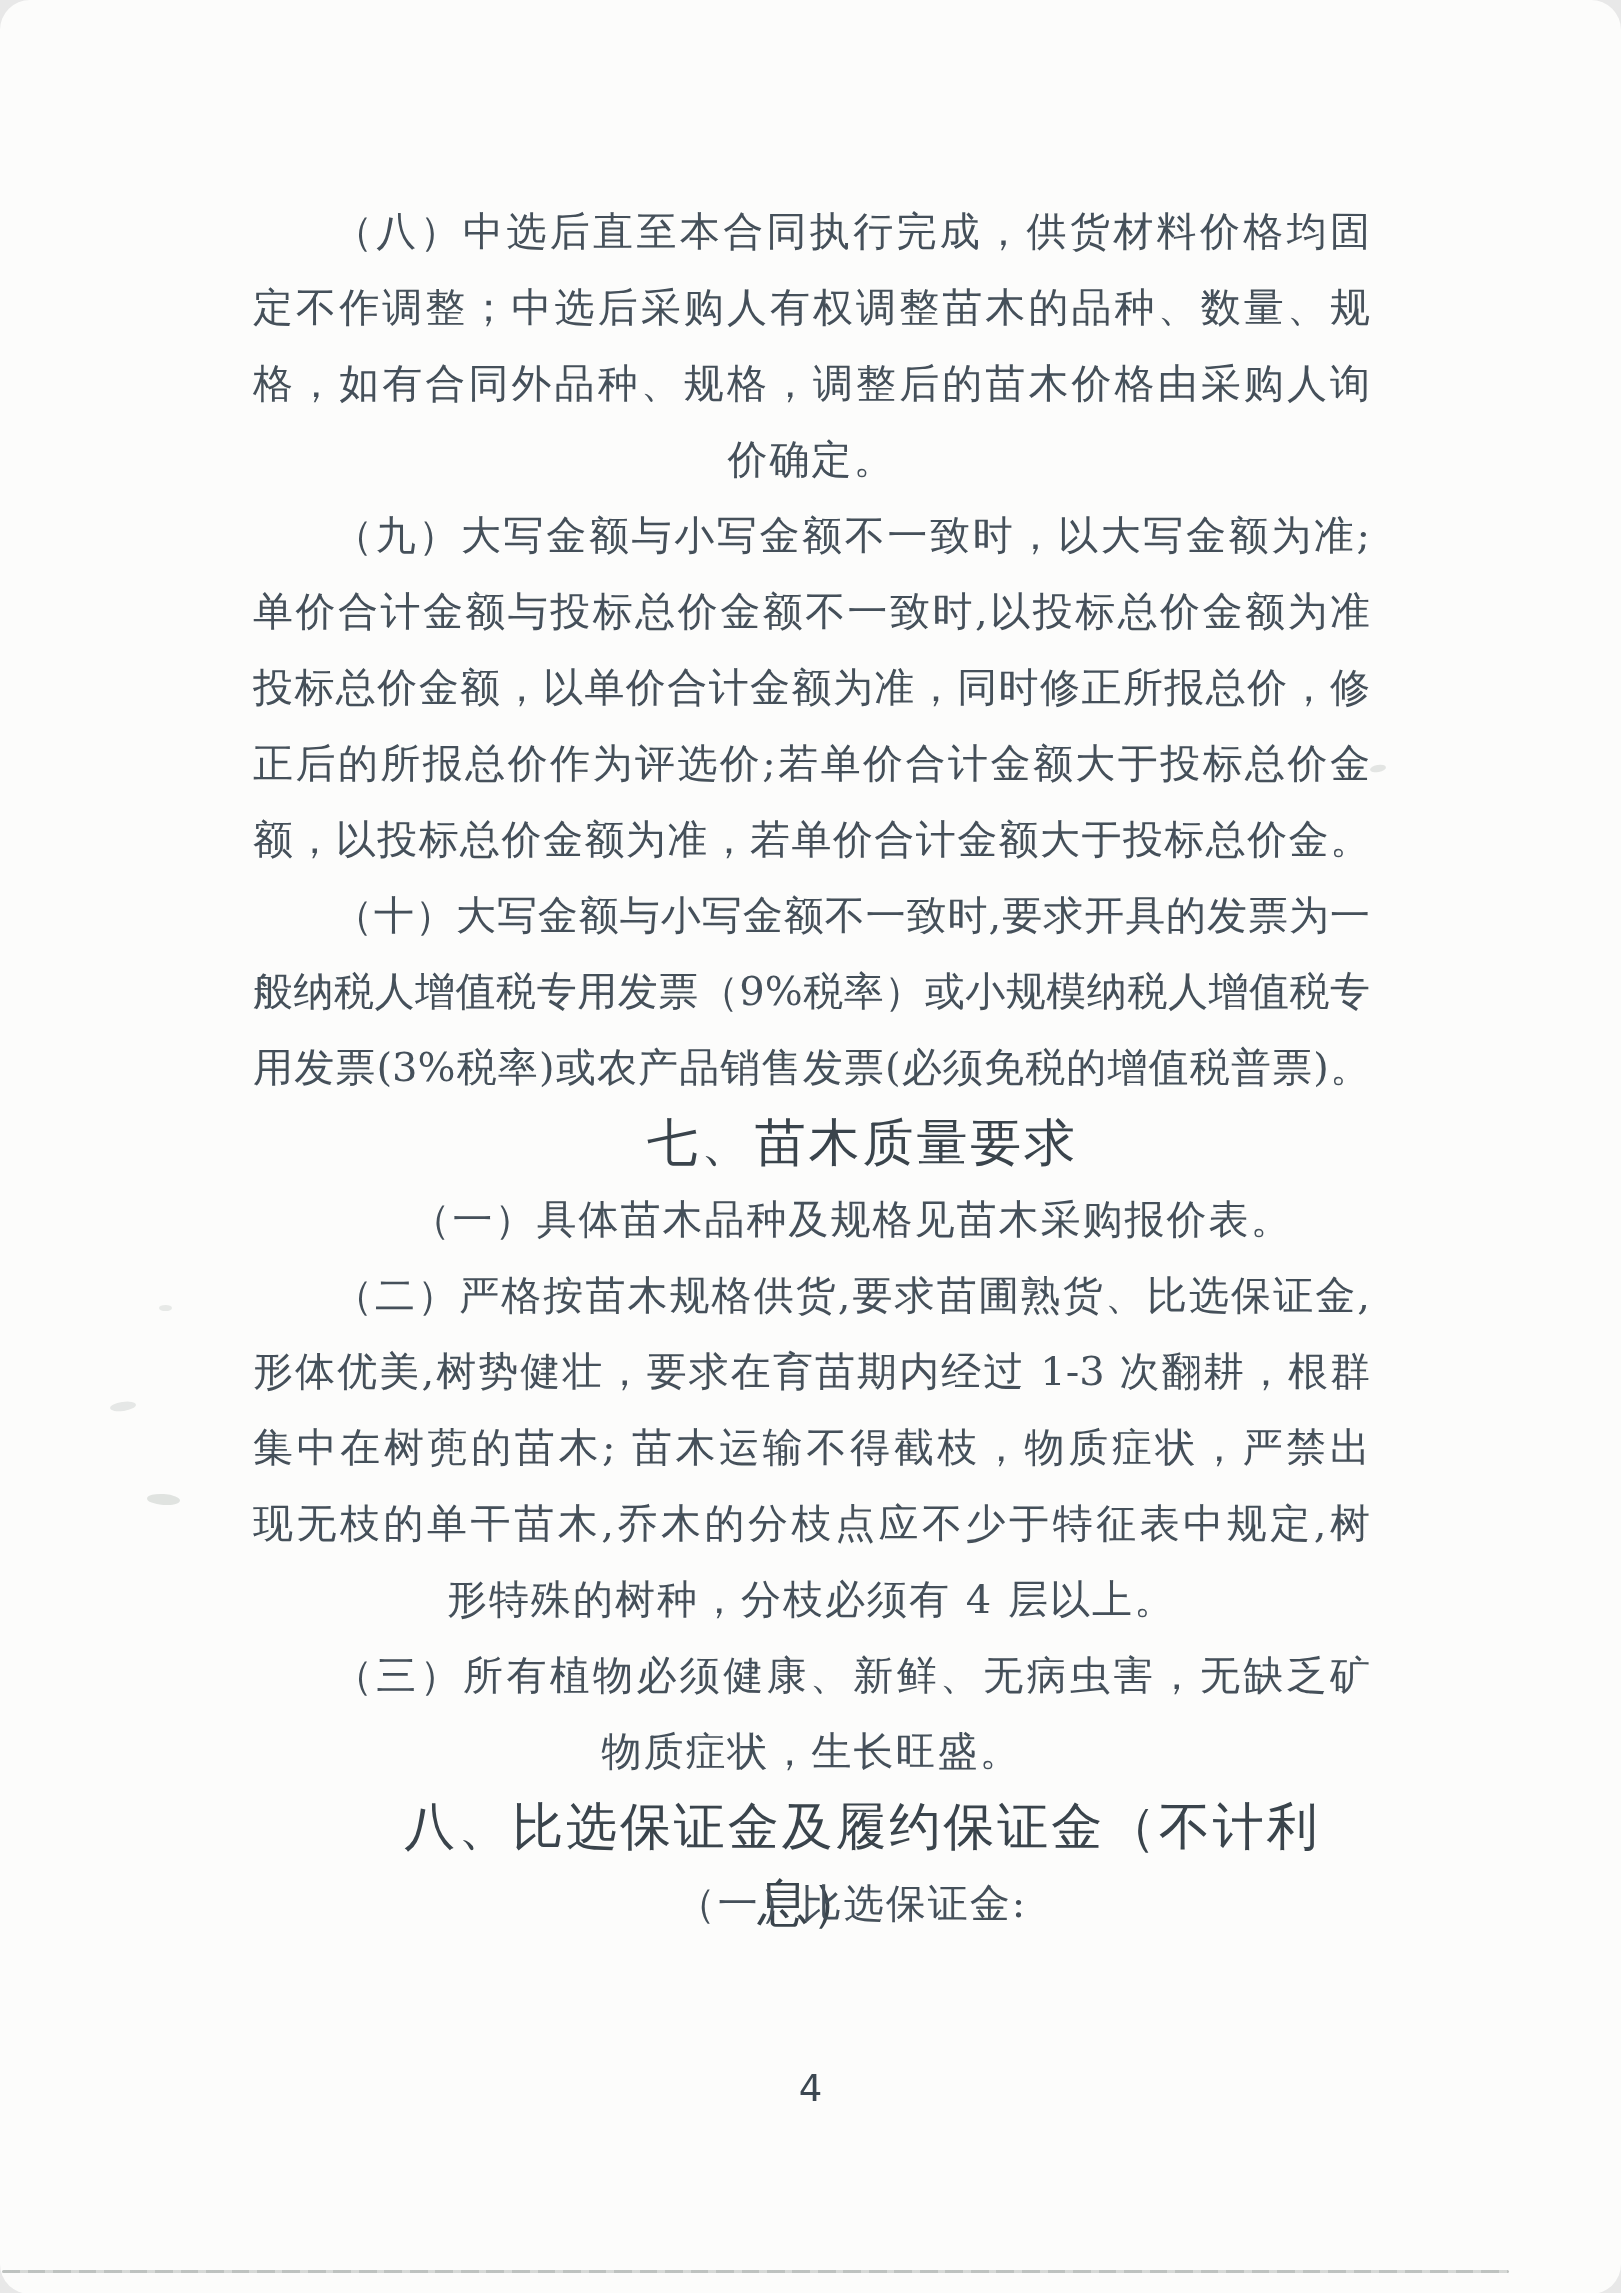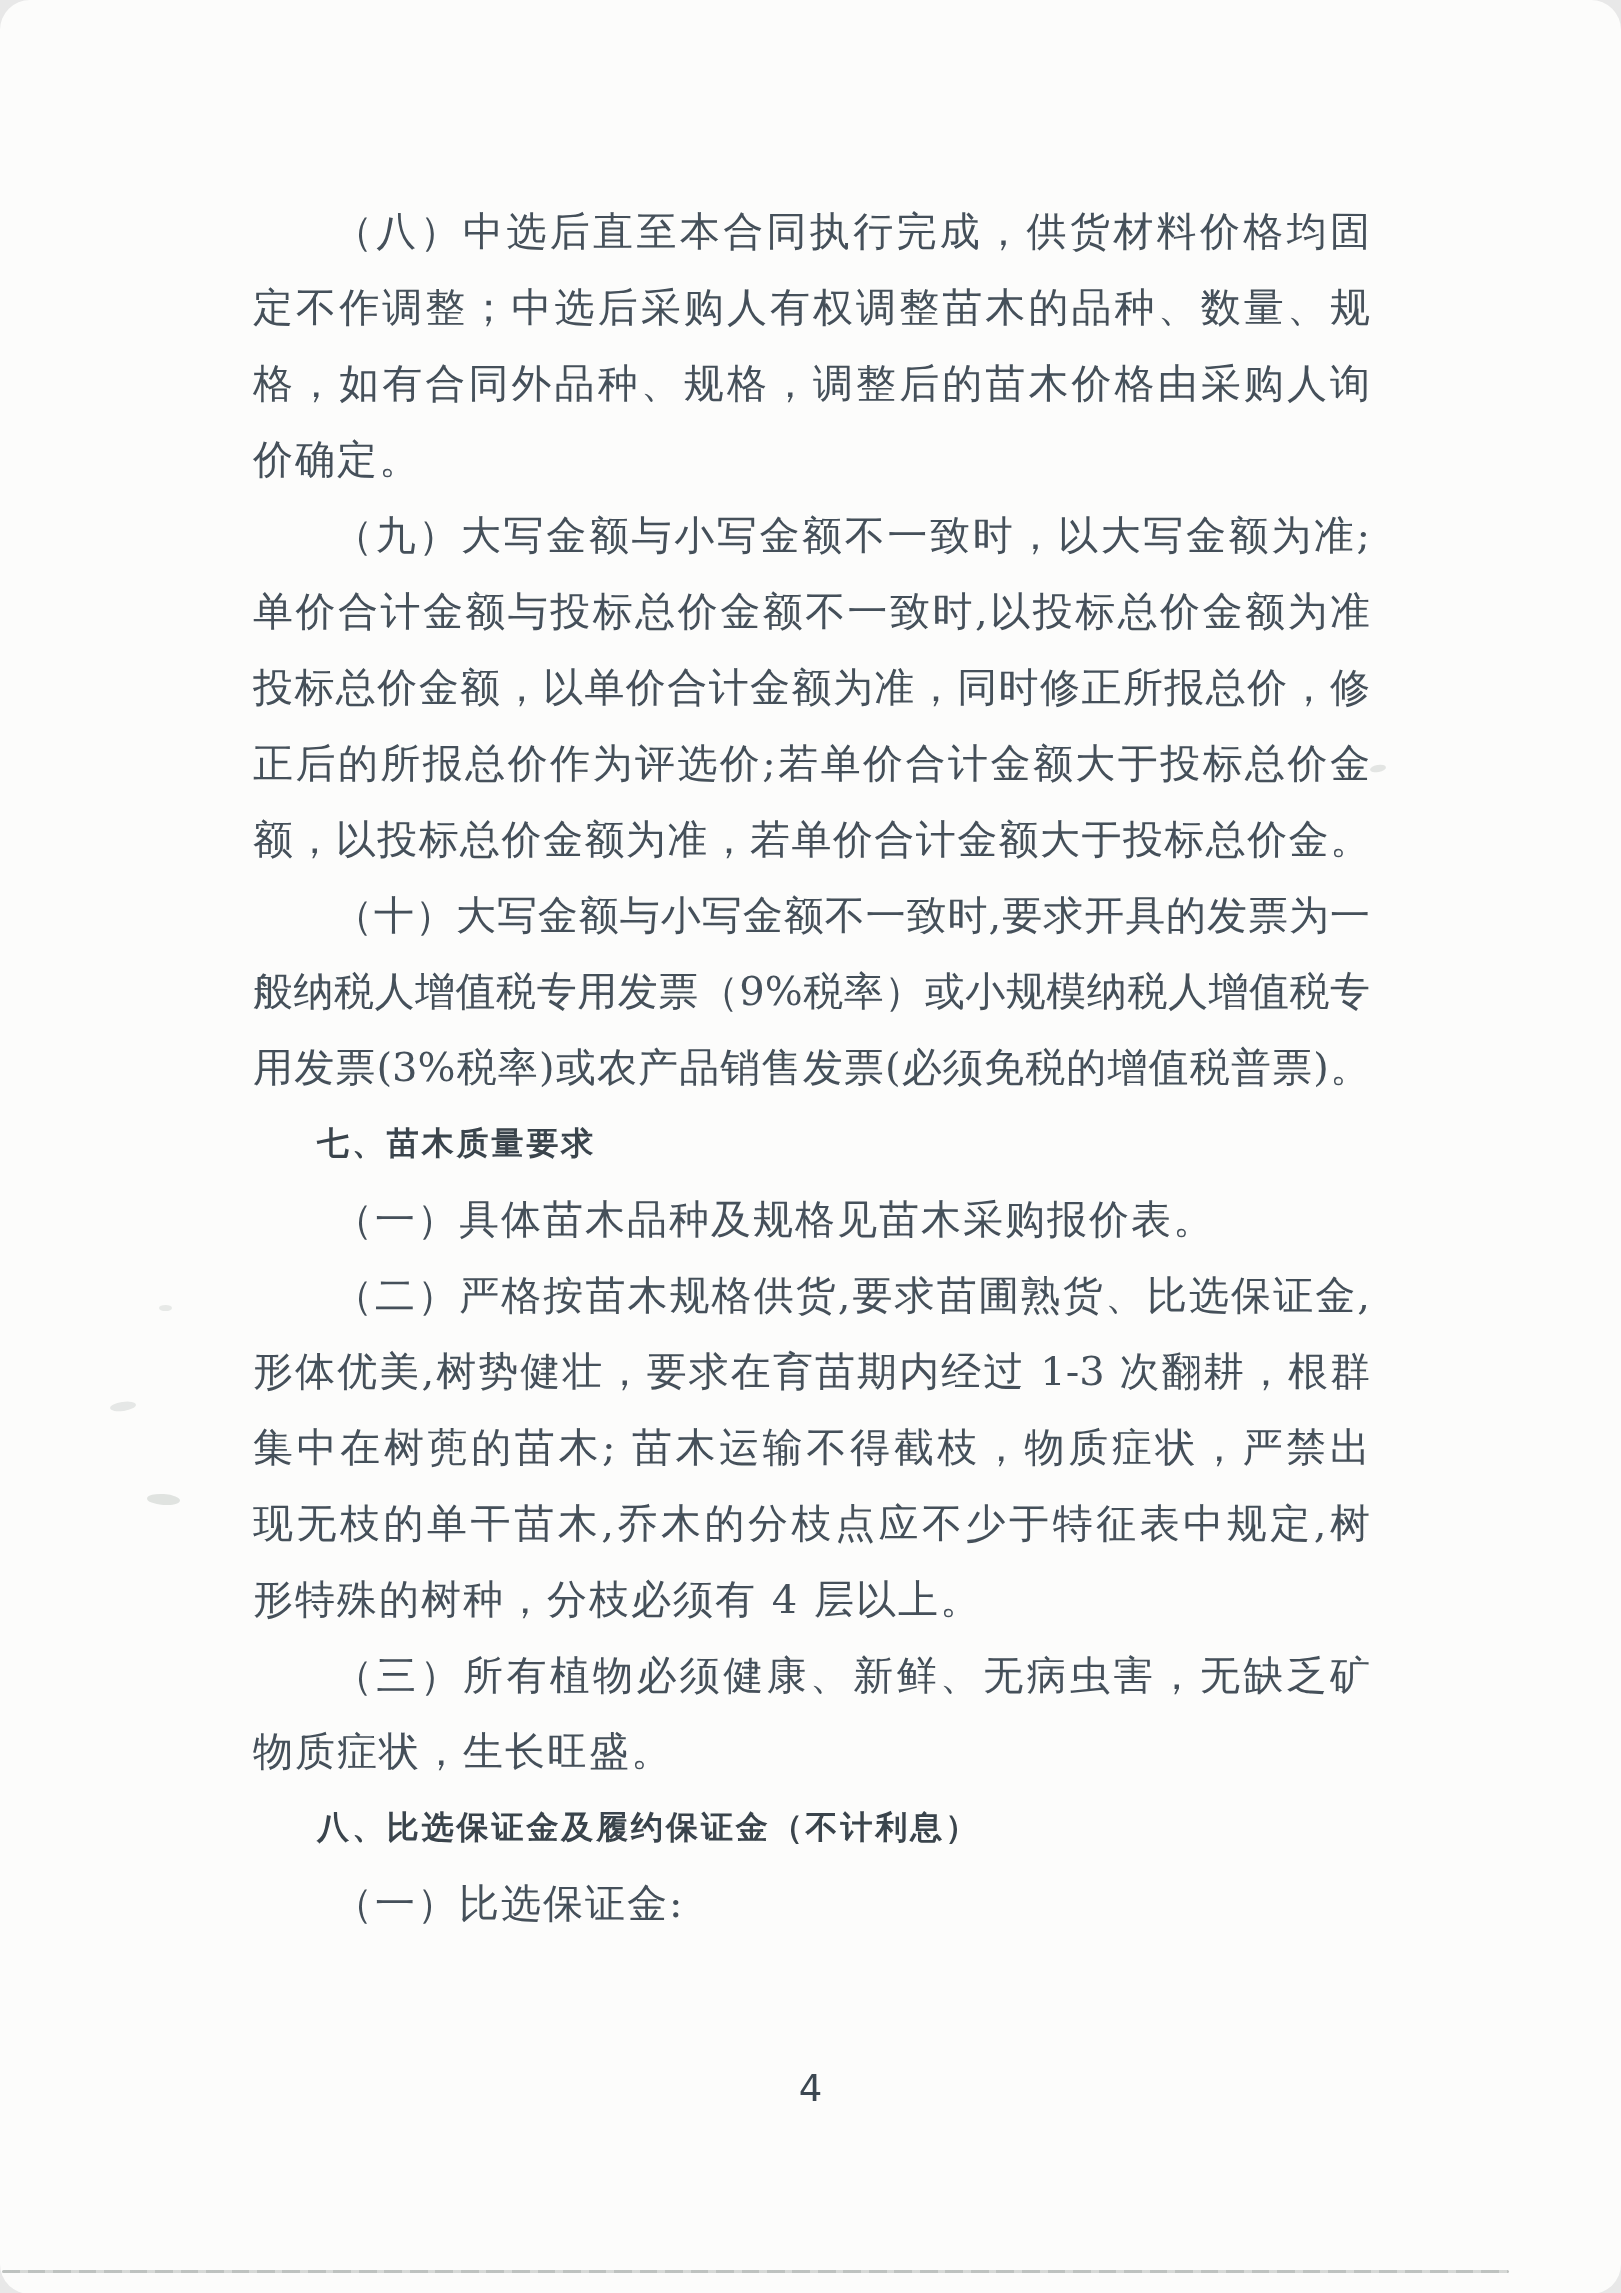--- a/index.html
+++ b/index.html
@@ -24,34 +24,34 @@
     width: 1117px;
   }
   .line {
     height: 76px;
     line-height: 76px;
     font-family: "DejaVu Serif", serif;
     font-size: 40px;
     color: #45505a;
     letter-spacing: 2px;
     white-space: normal;
-    text-align: left;
+    text-align: center;
   }
   .line.fill {
     letter-spacing: 0;
     text-align: justify;
     text-align-last: justify;
   }
   .line.indent {
     text-indent: 2em;
   }
   .line.heading {
     font-family: "DejaVu Sans", sans-serif;
-    font-weight: 700;
-    font-size: 32px;
+    font-weight: 400;
+    font-size: 51px;
     color: #3a444c;
     letter-spacing: 2.9px;
   }
   
   .page-number {
     position: absolute;
     top: 2064px;
     left: 0;
     width: 100%;
     height: 49px;

